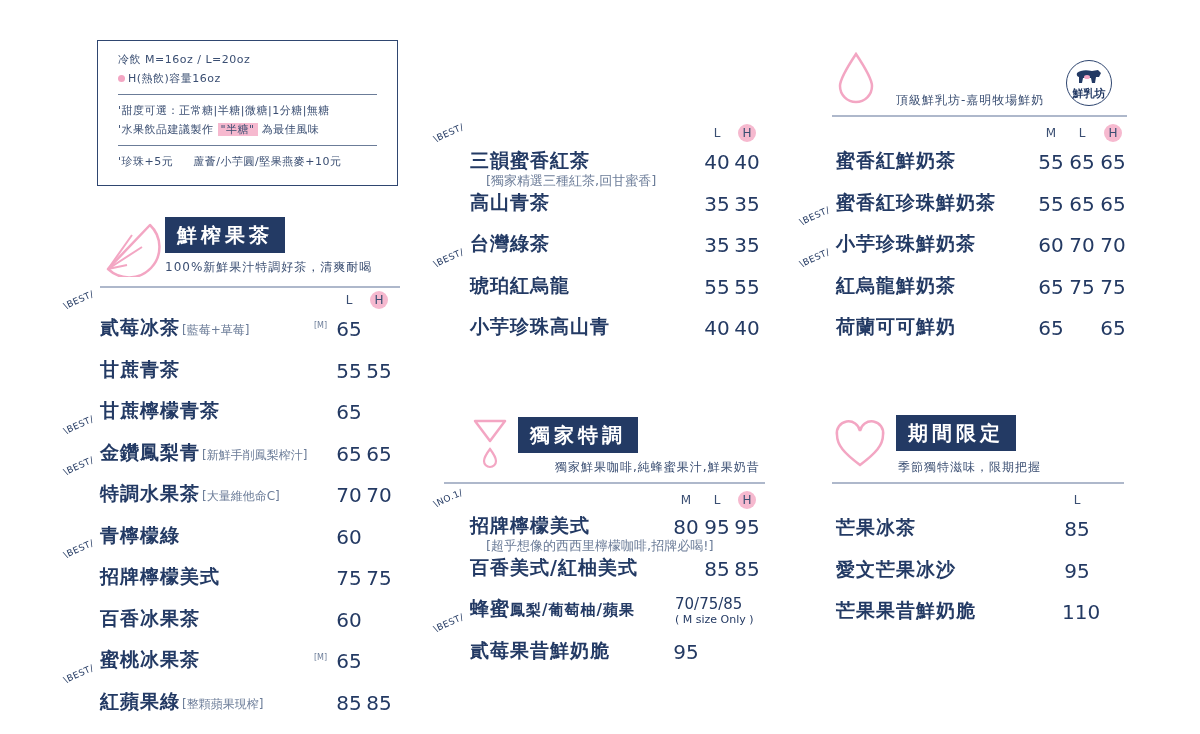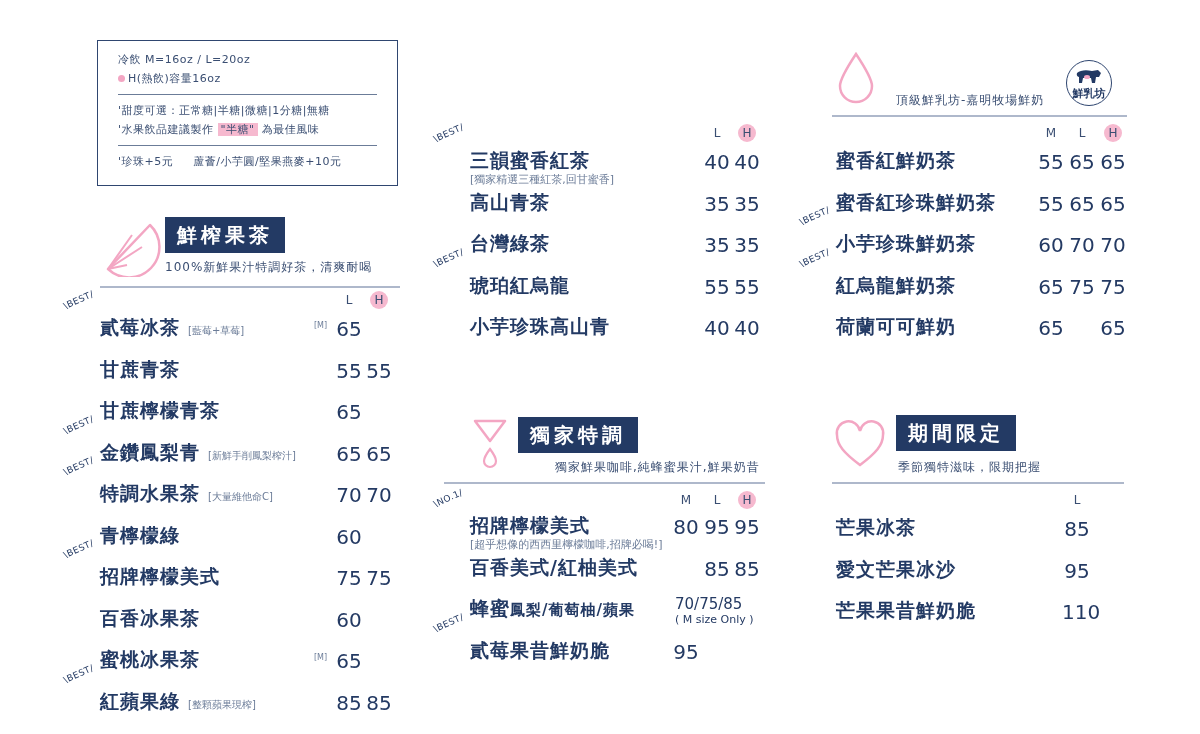--- a/index.html
+++ b/index.html
@@ -25,22 +25,22 @@
   }
   .sec-sub { position: absolute; font-size: 12px; color: #3a4e72; letter-spacing: 1px; white-space: nowrap; }
   .sec-rule { position: absolute; height: 2px; background: #aeb8cb; }
 
   .col-head { position: absolute; font-size: 12px; color: #3a4e72; }
   .col-head span { position: absolute; width: 22px; text-align: center; top: 0; }
   .col-head .hot { background: #f6b9cf; border-radius: 50%; width: 18px; height: 18px; line-height: 18px; top: -2px; }
 
   .item { position: absolute; height: 30px; }
   .item .name { position: absolute; left: 0; top: 0; font-size: 19px; font-weight: bold; color: #233a64; white-space: nowrap; letter-spacing: 1px; }
-  .item .name small { font-size: 10px; font-weight: normal; color: #6b7c98; letter-spacing: 0; margin-left: 8px; }
-  .item .note { position: absolute; left: 0; top: 24px; font-size: 11px; color: #6b7c98; white-space: nowrap; }
+  .item .name small { font-size: 12px; font-weight: normal; color: #6b7c98; letter-spacing: 0; margin-left: 2px; }
+  .item .note { position: absolute; left: 16px; top: 24px; font-size: 13px; color: #6b7c98; white-space: nowrap; }
   .item .price { position: absolute; top: 2px; font-size: 20px; color: #243a63; width: 30px; text-align: center; }
   .item .size-tag { position: absolute; top: 6px; font-size: 8px; color: #6b7c98; }
   .item .badge {
     position: absolute; left: -34px; top: -14px; font-size: 9px; color: #243a63;
     transform: rotate(-24deg); transform-origin: left bottom; white-space: nowrap; letter-spacing: 0.5px;
   }
   .item .multi { position: absolute; top: 0; font-size: 15px; color: #243a63; white-space: nowrap; line-height: 16px; }
   .item .multi .sub { font-size: 11px; display: block; }
 </style>
 </head>

